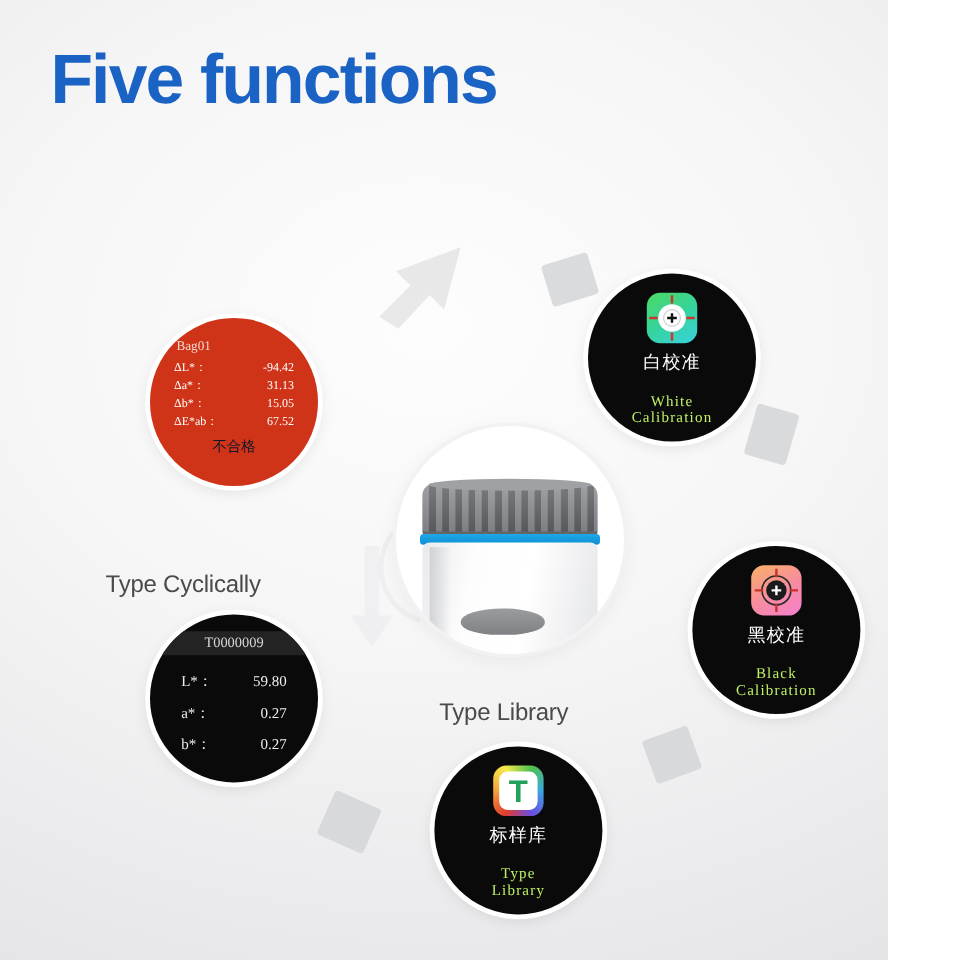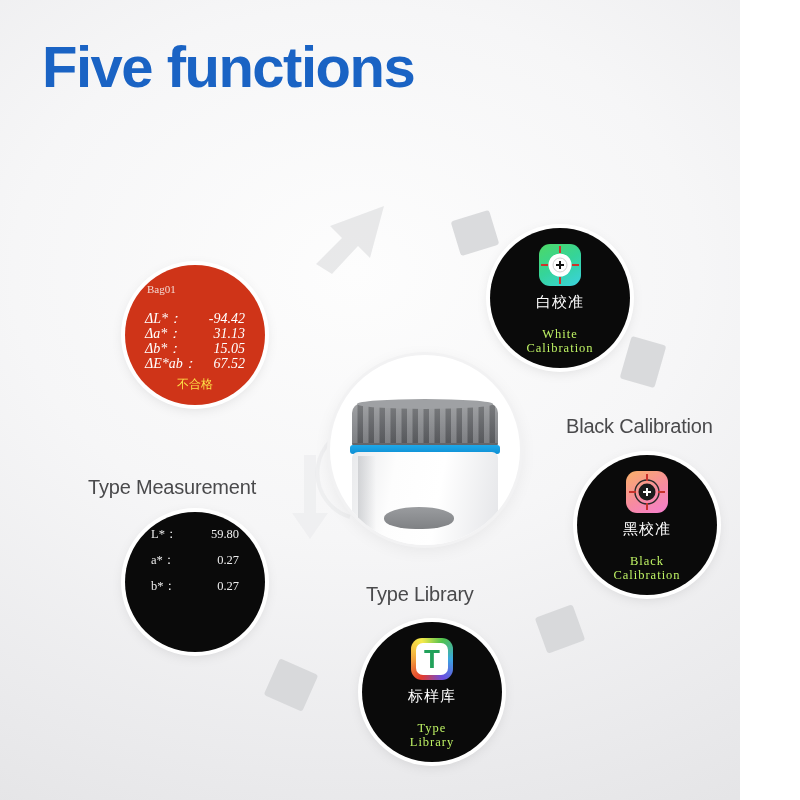--- a/index.html
+++ b/index.html
@@ -173,41 +173,40 @@
   #screen-sample { left: 125px; top: 265px; width: 140px; height: 140px; }
   .samp-title {
     margin-top: 18px;
     font-family: "Liberation Serif", serif;
     font-size: 11px;
     color: #f3d9d2;
     align-self: flex-start;
     margin-left: 22px;
   }
   .samp-rows {
-    margin-top: 16px;
+    margin-top: 4px;
     font-family: "Liberation Serif", serif;
-    font-size: 14px;
+    font-size: 10px;
     color: #ffffff;
     width: 100%;
     padding: 0 20px;
     box-sizing: border-box;
-    font-style: italic;
   }
   .samp-row {
     display: flex;
     justify-content: space-between;
     line-height: 15px;
     white-space: nowrap;
   }
   .samp-row .k { text-align: left; }
   .samp-row .v { text-align: right; }
   .samp-verdict {
     margin-top: 5px;
     font-size: 12px;
-    color: #fde047;
+    color: #0f172a;
     font-family: "DejaVu Sans", sans-serif;
   }
 
   
   #screen-type-meas { left: 125px; top: 512px; width: 140px; height: 140px; }
   .tm-header {
     margin-top: 14px;
     width: 100%;
     background: #232323;
     text-align: center;
@@ -350,21 +349,20 @@
         </svg>
       </div>
       <div class="cn-label">白校准</div>
       <div class="en-label">
         <div>White</div>
         <div>Calibration</div>
       </div>
     </div>
   </div>
 
-  <div class="node-label" style="left:566px; top:415px;">Black Calibration</div>
   <div class="screen dark" id="screen-black">
     <div class="scr-inner">
       <div class="app-icon ic-black">
         <svg class="ic-svg" viewBox="0 0 42 42">
           <circle cx="21" cy="21" r="12" fill="none" stroke="#2a2a2a" stroke-width="1.4"></circle>
           <circle cx="21" cy="21" r="8.5" fill="#1b1b1b"></circle>
           <line x1="21" y1="3" x2="21" y2="10" stroke="#c8322c" stroke-width="2"></line>
           <line x1="21" y1="32" x2="21" y2="39" stroke="#c8322c" stroke-width="2"></line>
           <line x1="3" y1="21" x2="10" y2="21" stroke="#c8322c" stroke-width="2"></line>
           <line x1="32" y1="21" x2="39" y2="21" stroke="#c8322c" stroke-width="2"></line>
@@ -387,23 +385,24 @@
         <div class="ic-lib-inner">T</div>
       </div>
       <div class="cn-label">标样库</div>
       <div class="en-label">
         <div>Type</div>
         <div>Library</div>
       </div>
     </div>
   </div>
 
-  <div class="node-label" style="left:88px; top:476px;">Type Measurement</div>
+  <div class="node-label" style="left:88px; top:476px;">Type Cyclically</div>
   <div class="screen dark" id="screen-type-meas">
     <div class="scr-inner">
+      <div class="tm-header">T0000009</div>
       <div class="tm-rows">
         <div class="tm-row">
           <span>L*：</span>
           <span>59.80</span>
         </div>
         <div class="tm-row">
           <span>a*：</span>
           <span>0.27</span>
         </div>
         <div class="tm-row">

